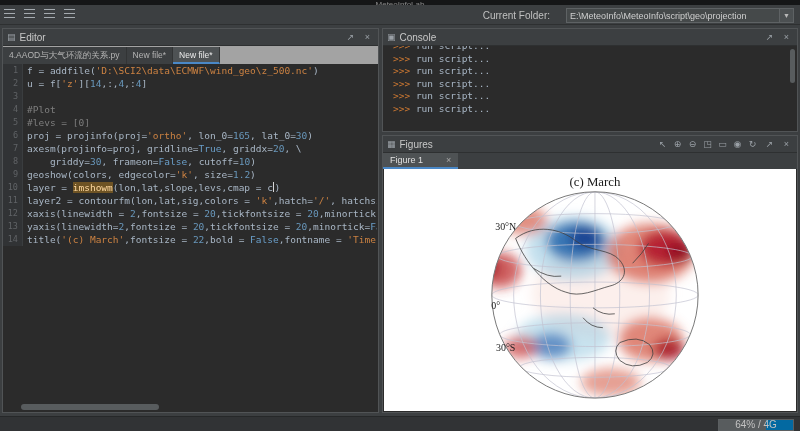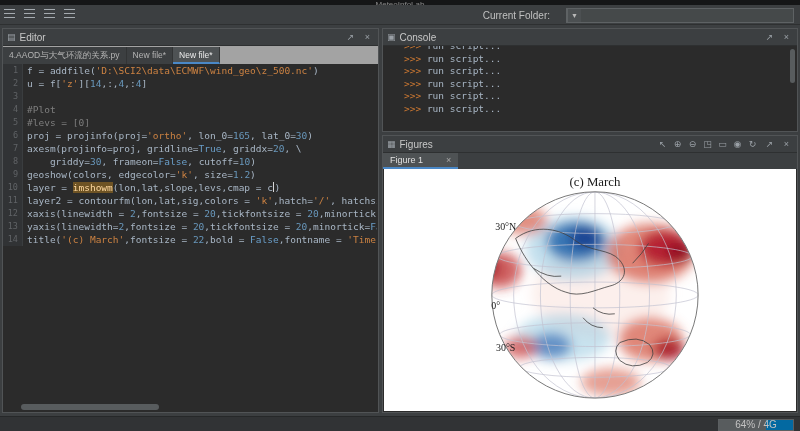--- a/index.html
+++ b/index.html
@@ -45,21 +45,21 @@
   .ct .s{color:#cc8242}
   .ct .n{color:#6897bb}
   .ct .k{color:#6a9fca}
   .ct .cm{color:#7e7e7e}
   .ct .h{background:#6e5324;color:#ffd9a0}
   .cursor{display:inline-block;width:1.5px;height:10px;background:#d8d8d8;vertical-align:-1px}
   .hscroll{position:absolute;left:16px;right:8px;bottom:1px;height:8px;background:#2b2b2b}
   .hthumb{position:absolute;left:2px;top:1px;width:138px;height:6px;background:#585c5e;border-radius:3px}
   
   #console-panel{left:382px;top:28px;width:416px;height:104px}
-  .console-body{position:absolute;top:17px;left:1px;right:9px;bottom:1px;overflow:hidden;padding-left:20px;
+  .console-body{position:absolute;top:17px;left:1px;right:9px;bottom:1px;overflow:hidden;padding-left:9px;
     font-family:"DejaVu Sans Mono","Liberation Mono",monospace;font-size:9.5px;line-height:12.5px}
   .console-body .cline:first-child{margin-top:-6px}
   .cline{color:#a9b7c6;white-space:pre}
   .prompt{color:#cc7832}
   .vthumb{position:absolute;right:2px;top:20px;width:5px;height:34px;background:#585c5e;border-radius:3px}
   
   #figures-panel{left:382px;top:135px;width:416px;height:278px}
   .fig-toolbar{display:flex;gap:2px;align-items:center}
   .fig-tabbar{height:16px;background:#3c3f41;display:flex;border-bottom:1px solid #242627}
   .fig-tab{display:flex;align-items:center;gap:23px;background:#4e5254;color:#e0e0e0;font-size:9px;
@@ -83,20 +83,21 @@
 
 <div class="menubar">
   <div class="mb-icons">
       <span class="mi"></span>
       <span class="mi"></span>
       <span class="mi"></span>
       <span class="mi"></span>
     </div>
   <span class="cf-label">Current Folder:</span>
   <div class="cf-combo">
+    <span class="cf-value">E:\MeteoInfo\MeteoInfo\script\geo\projection</span>
     <span class="cf-arrow">▼</span>
   </div>
 </div>
 
 <div class="panel" id="editor-panel">
   <div class="panel-header">
     <span class="ph-icon">▤</span>
     <span>Editor</span>
     <span class="ph-spacer"></span>
     <span class="ph-btn">↗</span>

